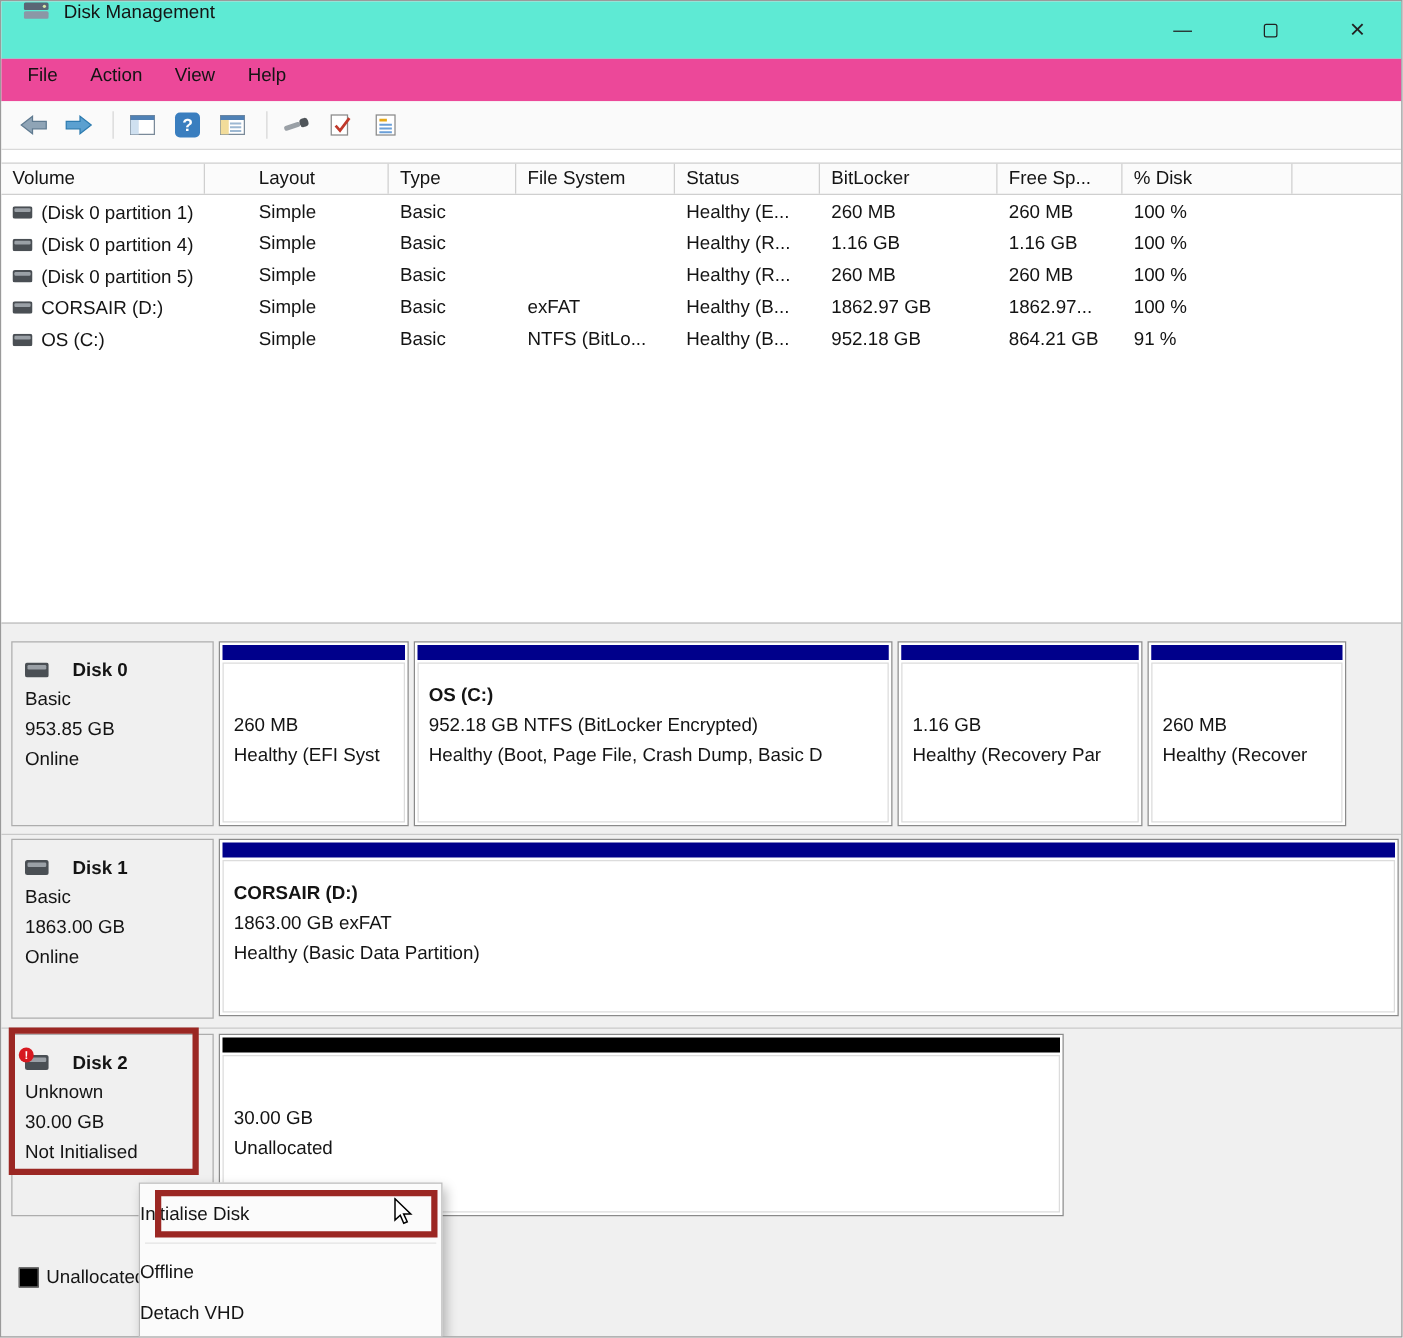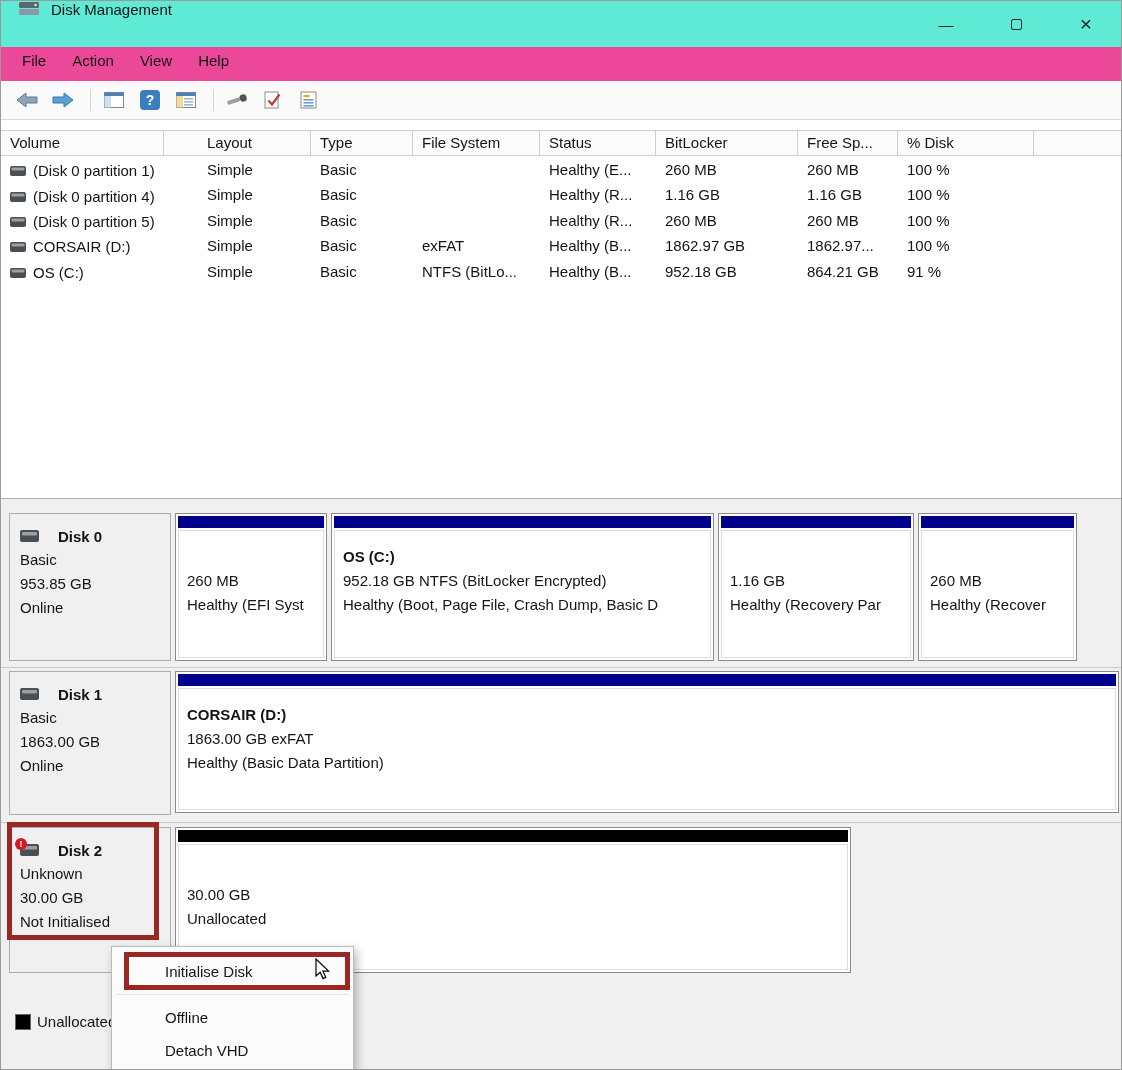--- a/index.html
+++ b/index.html
@@ -55,21 +55,21 @@
   .ptitle{font-weight:bold}
 
   .red-box{position:absolute;border:5px solid #9b2723;background:transparent;z-index:40;pointer-events:none}
 
   
   .legend{position:absolute;left:14px;top:1012px;display:flex;align-items:center;gap:6px;z-index:1}
   .swatch{width:16px;height:16px;background:#000;border:1px solid #666;display:inline-block}
 
   
   .context-menu{position:absolute;left:110px;top:945px;width:243px;height:125px;background:#fbfbfb;border:1px solid #bcbcbc;box-shadow:3px 4px 9px rgba(0,0,0,.28);padding-top:8px;z-index:50;overflow:hidden}
-  .cm-item{position:relative;height:33px;line-height:33px;padding-left:53px;cursor:pointer;white-space:nowrap}
+  .cm-item{position:relative;height:33px;line-height:33px;cursor:pointer;white-space:nowrap}
   .cm-sep{height:1px;background:#e3e3e3;margin:6px 4px}
   .cm-red{position:absolute;top:5px;left:12px;width:226px;height:38px;border:5px solid #9b2723;z-index:55;pointer-events:none}
 
   .cursor-svg{position:absolute;left:314px;top:957px;z-index:100;pointer-events:none}
 </style>
 </head>
 <body>
 
 <div class="window">
 

